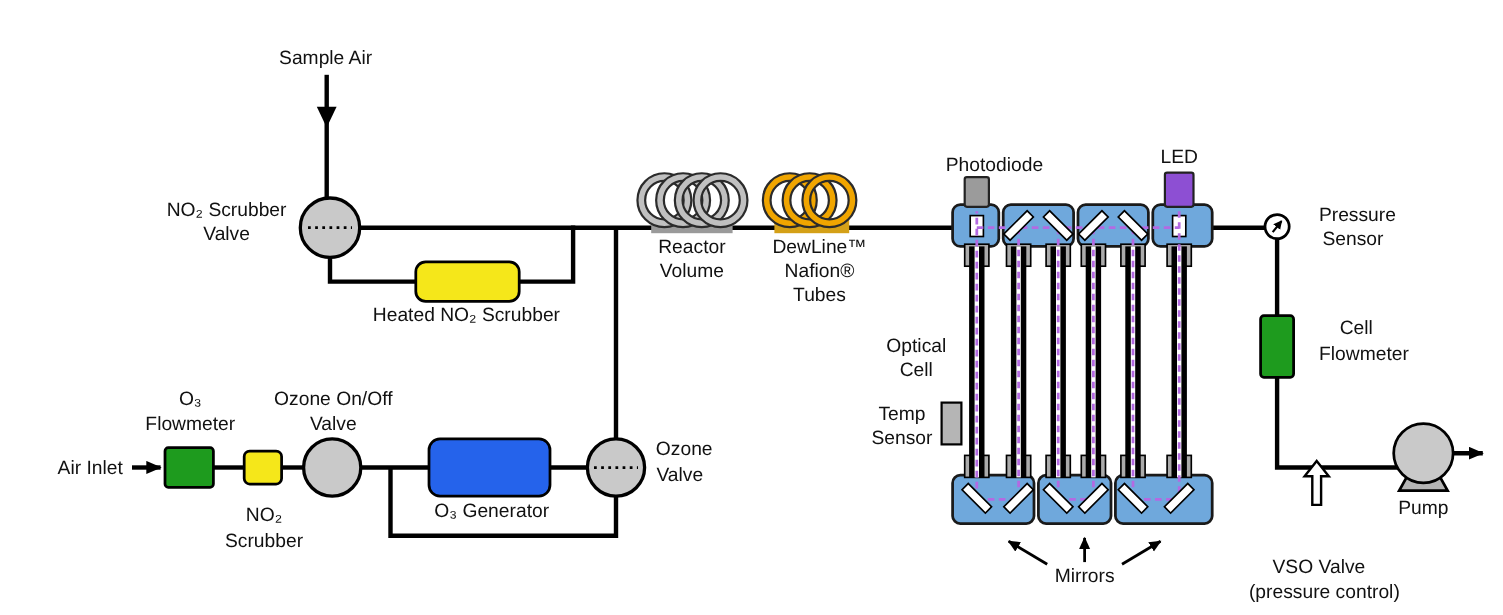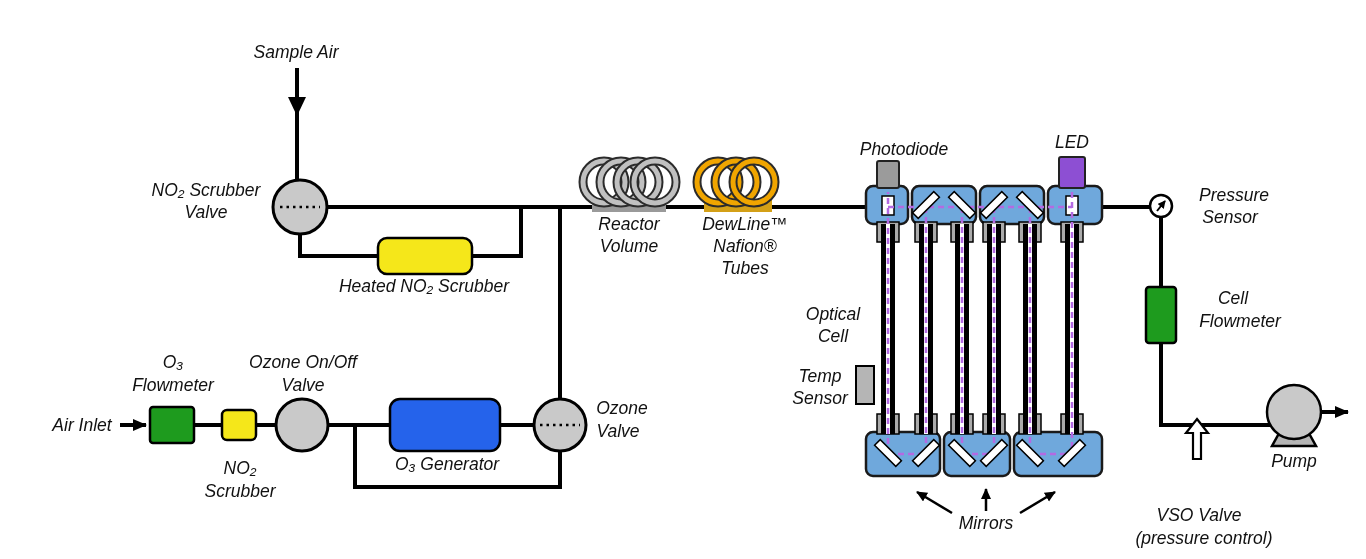--- a/index.html
+++ b/index.html
@@ -1,16 +1,16 @@
 <!DOCTYPE html>
 <html><head>
 <meta charset="utf-8">
 <style>
   html,body{margin:0;padding:0;background:#ffffff;}
-  .stage{width:1366px;height:559px;position:relative;background:#fff;overflow:hidden;font-style:italic;}
+  .stage{width:1366px;height:559px;position:relative;background:#fff;overflow:hidden;}
   svg{display:block;}
   .lbl{font-family:"Liberation Sans",sans-serif;font-size:17.5px;fill:#111;}
   .pipe{stroke:#000;stroke-width:4;fill:none;}
 </style>
 </head>
 <body>
 
 <div class="stage">
 <svg width="1366" height="559" viewBox="0 0 1366 559" xmlns="http://www.w3.org/2000/svg">
   <defs>

